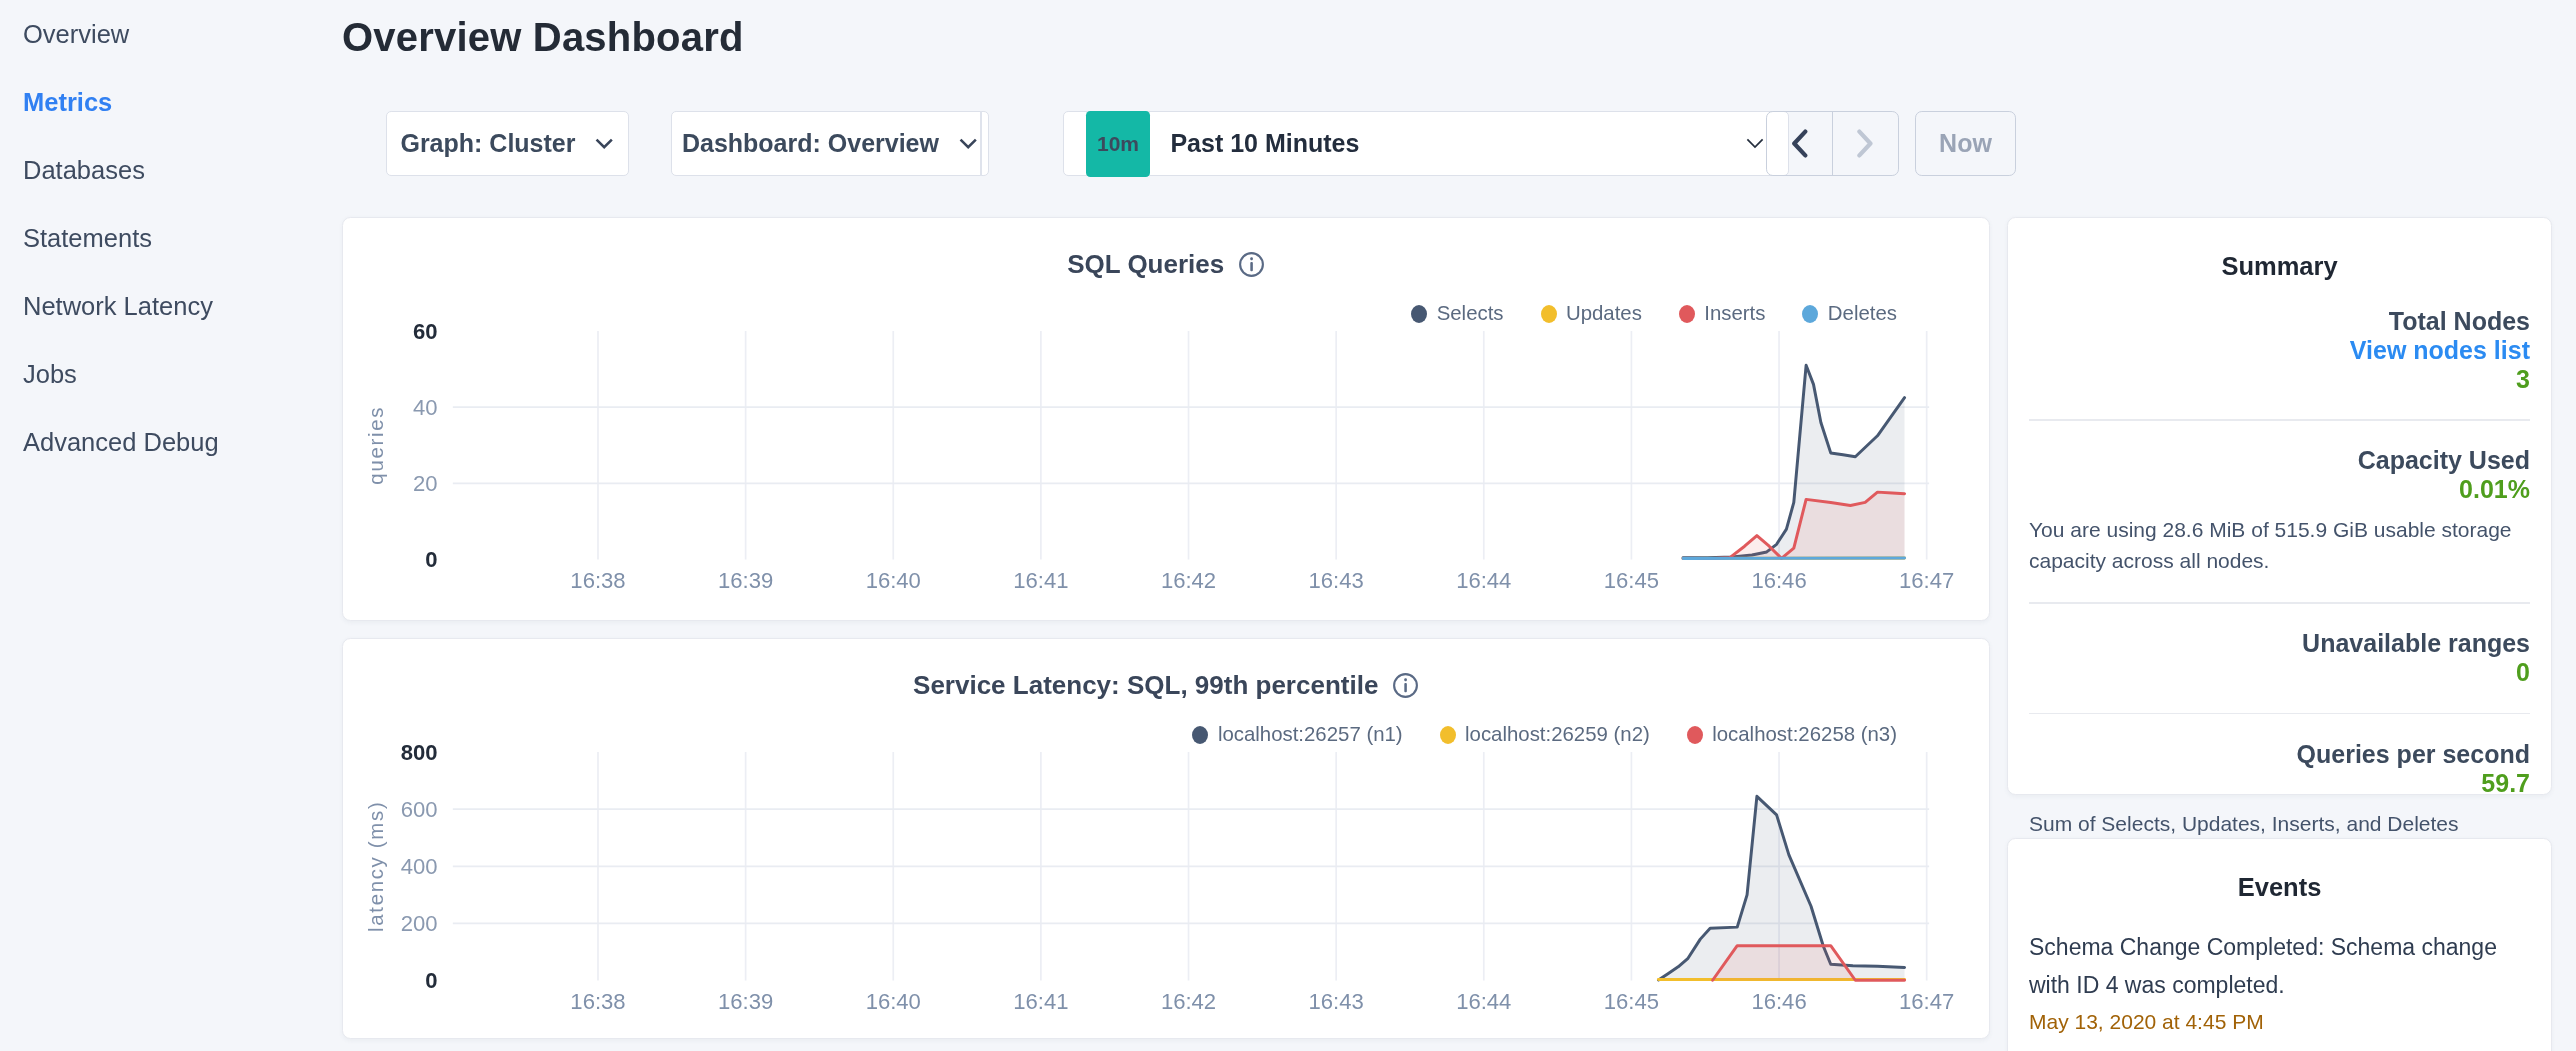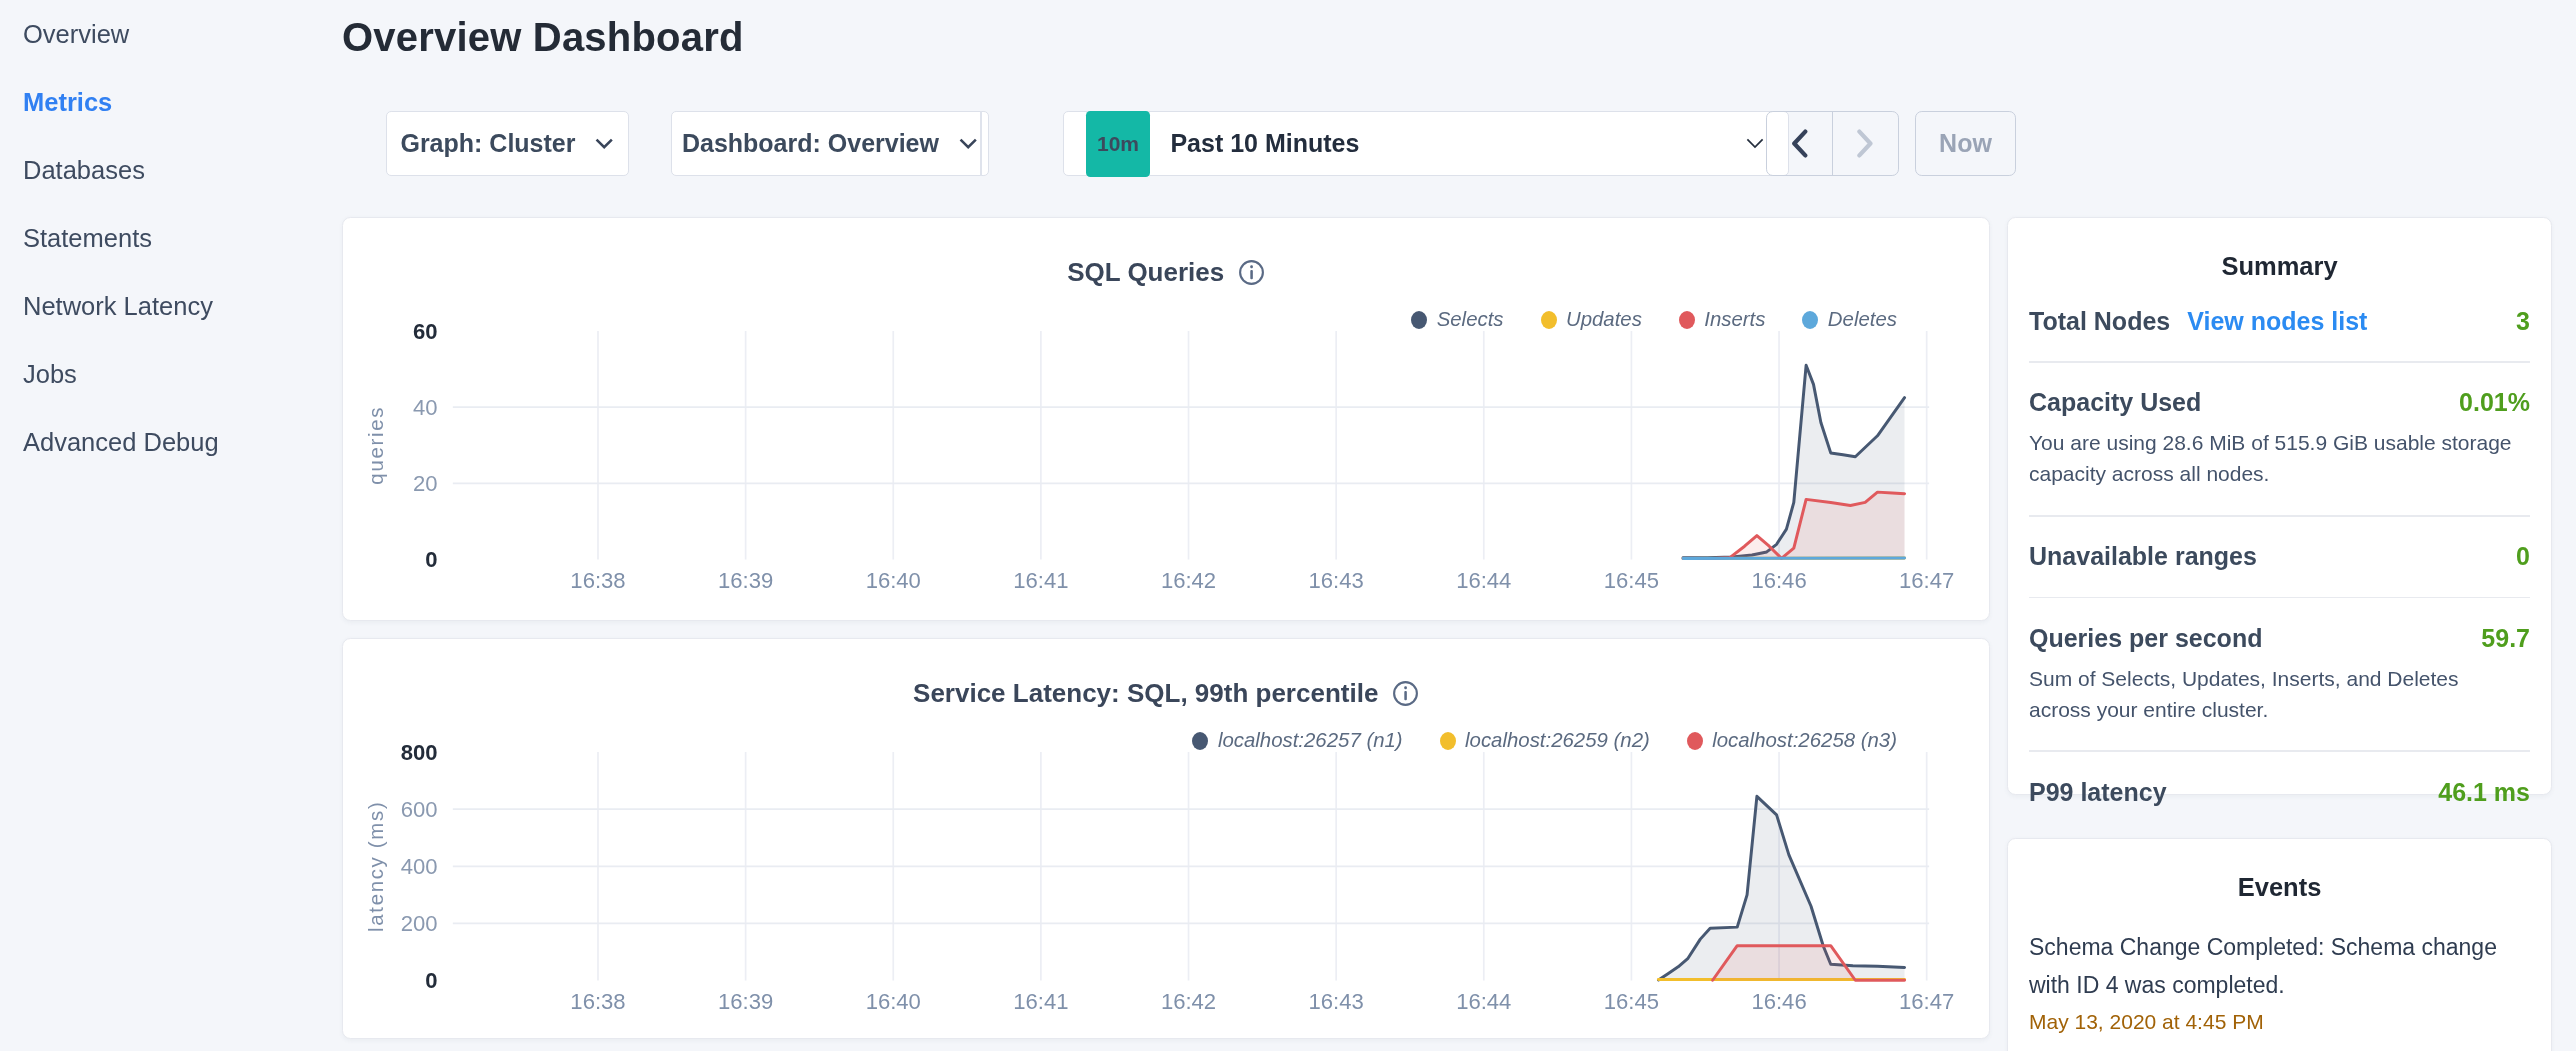--- a/index.html
+++ b/index.html
@@ -26,32 +26,32 @@
   .time-label { margin-left:20.4px; font-size:25px; font-weight:700; color:#232d3d; flex:1; }
   .btn-group { position:absolute; left:1766px; top:111px; width:133px; height:65px; border:1.7px solid #c9d0dd; border-radius:6.8px; display:flex; }
   .bg-cell { width:50%; display:flex; align-items:center; justify-content:center; cursor:pointer; }
   .bg-cell:first-child { border-right:1.7px solid #c9d0dd; }
   .now-btn { position:absolute; left:1915px; top:111px; width:101px; height:65px; border:1.7px solid #c9d0dd; border-radius:6.8px; display:flex; align-items:center; justify-content:center; font-size:25px; font-weight:700; color:#9aa4b6; cursor:pointer; }
 
   
   .card { position:absolute; background:#fff; border:1.7px solid #e7e9ef; border-radius:8.5px; box-shadow:0 1.7px 4.3px rgba(60,75,100,.05); }
   .chart-card-1 { left:342px; top:217px; width:1648px; height:404px; }
   .chart-card-2 { left:342px; top:638px; width:1648px; height:401px; }
-  .chart-title-row { position:absolute; top:31px; left:0; width:100%; display:flex; align-items:center; justify-content:center; gap:13.6px;margin-top:8px; }
+  .chart-title-row { position:absolute; top:31px; left:0; width:100%; display:flex; align-items:center; justify-content:center; gap:13.6px; }
   .chart-title { font-size:26px; font-weight:700; color:#3a465a; }
-  .chart-legend { position:absolute; top:90px; right:92px; display:flex; gap:37px;font-style:italic; }
+  .chart-legend { position:absolute; top:84px; right:92px; display:flex; gap:37px; }
   .legend-item { display:flex; align-items:center; gap:9.4px; font-size:20.4px; color:#5b6a80; }
   .legend-dot { width:16px; height:18px; border-radius:50%; }
   .chart-svg { position:absolute; left:0; top:102px; }
 
   
   .summary-card { left:2007px; top:217px; width:545px; height:578px; padding:0 21px; }
   .events-card  { left:2007px; top:838px; width:545px; height:255px; padding:0 21px; }
   .panel-heading { text-align:center; font-size:25.5px; font-weight:700; color:#1f2733; padding-top:34px; }
-  .sum-row { display:flex; align-items:flex-end; padding-top:25.5px; }
+  .sum-row { display:flex; align-items:flex-end; padding-top:25.5px;flex-direction:column; }
   .sum-row:first-of-type { padding-top:43px; }
   .sum-label { font-size:25px; font-weight:700; color:#3c4a5d; white-space:nowrap; }
   .sum-link { font-size:25px; font-weight:700; color:#2b8bf2; margin-left:17px; cursor:pointer; white-space:nowrap; }
   .sum-value { margin-left:auto; font-size:25px; font-weight:700; color:#4f9e1d; white-space:nowrap; }
   .sum-desc { font-size:21px; color:#44536b; line-height:31px; padding-top:10.2px; max-width:489px; }
   .sum-div { height:1.7px; background:#e8eaef; margin-top:25.5px; }
   .event-item { padding-top:25.5px; }
   .event-text { font-size:23px; color:#2f3c50; line-height:38px; }
   .event-time { font-size:21px; color:#a16207; padding-top:6.8px; }
 

